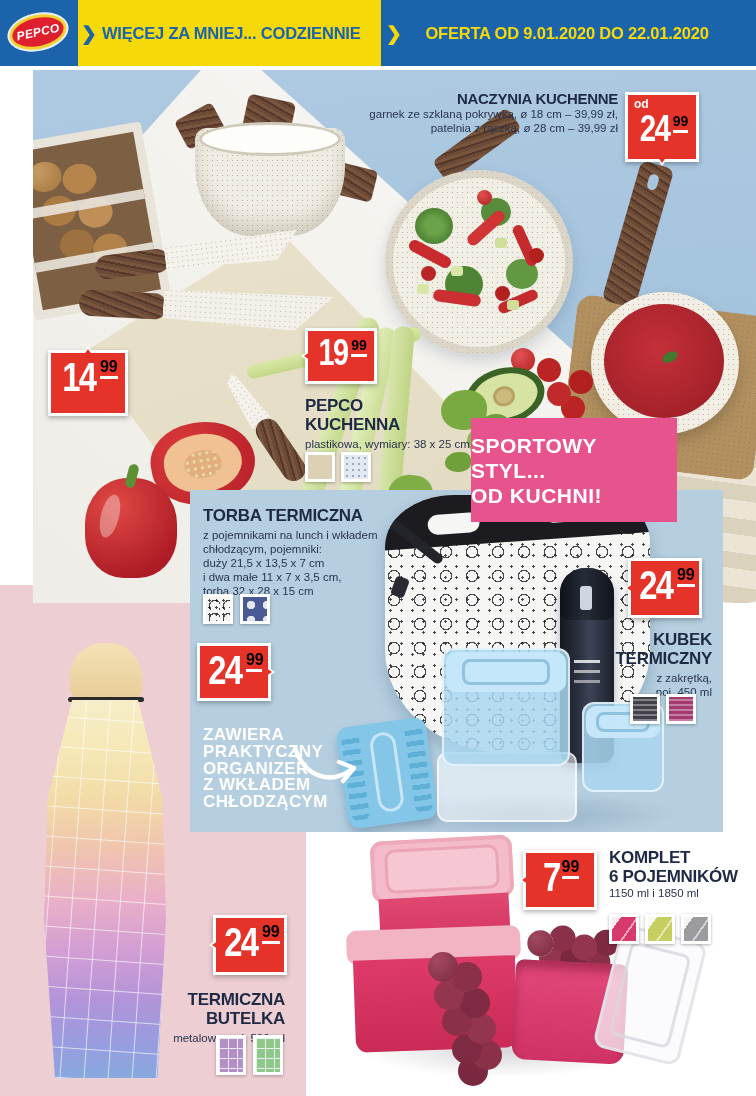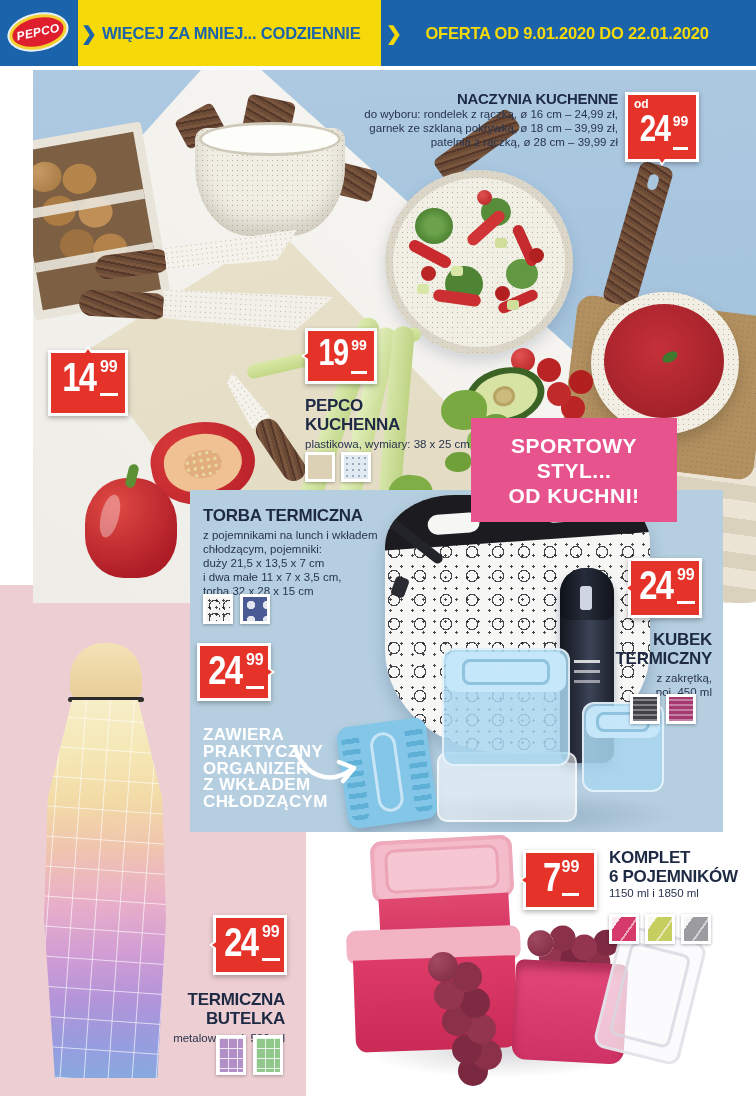--- a/index.html
+++ b/index.html
@@ -22,36 +22,36 @@
              color:#1b64ab; font-weight:bold; font-size:16.5px; letter-spacing:-.2px; }
   .offer { position:absolute; left:412px; top:0; width:310px; height:66px; display:flex; align-items:center; justify-content:center;
            color:#f6d908; font-weight:bold; font-size:16.5px; letter-spacing:-.2px; }
 
   
   .photo-top { position:absolute; left:33px; top:70px; width:723px; height:533px; overflow:hidden;
                background:linear-gradient(175deg,#aecae2 0%,#a4c3dd 55%,#9abad6 100%); z-index:2; }
   .panel-pink { position:absolute; left:0; top:585px; width:306px; height:511px; background:#edced3; overflow:hidden; z-index:1; }
   .panel-torba { position:absolute; left:190px; top:490px; width:533px; height:342px; background:#b5cfe0; overflow:hidden; z-index:3; }
   .promo { position:absolute; left:471px; top:418px; width:206px; height:104px; background:#e7548d; z-index:4;
-           display:flex; flex-direction:column; align-items:center; justify-content:center; }
+           display:flex; flex-direction:column; align-items:flex-start; justify-content:center; }
   .promo div { color:#fff; font-weight:bold; font-size:21px; line-height:25px; letter-spacing:.5px; }
 
   
   .h-name { font-weight:bold; color:#1e2a44; font-size:17px; line-height:19px; letter-spacing:-.3px; }
   .h-name-sm { font-weight:bold; color:#1e2a44; font-size:15px; line-height:17px; letter-spacing:-.3px; }
   .desc { color:#28344e; font-size:11.5px; line-height:14px; }
   .t-right { text-align:right; }
   .note { position:absolute; left:13px; top:237px; }
   .note div { color:#fff; font-weight:bold; font-size:17px; line-height:16.8px; letter-spacing:.4px; }
 
   
   .badge { position:absolute; background:#fff; padding:3px; box-shadow:0 2px 5px rgba(0,0,0,.3); z-index:6; }
   .badge-inner { position:relative; width:100%; height:100%; background:#e5332a; display:flex; align-items:flex-start; justify-content:center; padding-top:2px; }
   .price-int { color:#fff; font-weight:bold; font-size:41px; line-height:44px; display:inline-block; transform:scaleX(.8); letter-spacing:-2px; }
-  .price-cents { color:#ffffff; font-weight:bold; font-size:16px; line-height:18px; margin-top:3px; border-bottom:3px solid #fff; padding-bottom:17px; display:inline-block; }
+  .price-cents { color:#000000; font-weight:bold; font-size:16px; line-height:18px; margin-top:3px; border-bottom:3px solid #fff; padding-bottom:0; display:inline-block; }
   .price-prefix { position:absolute; left:6px; top:2px; color:#fff; font-weight:bold; font-size:12px; }
   .badge-od .badge-inner { padding-top:14px; }
   .badge::before, .badge::after { content:''; position:absolute; width:0; height:0; }
   .dir-left::before  { left:-14px; top:50%; transform:translateY(-50%); border:10px solid transparent; border-right:14px solid #fff; }
   .dir-left::after   { left:-8px;  top:50%; transform:translateY(-50%); border:7px solid transparent;  border-right:10px solid #e5332a; z-index:1; }
   .dir-right::before { right:-14px; top:50%; transform:translateY(-50%); border:10px solid transparent; border-left:14px solid #fff; }
   .dir-right::after  { right:-8px;  top:50%; transform:translateY(-50%); border:7px solid transparent;  border-left:10px solid #e5332a; z-index:1; }
   .dir-up::before    { top:-14px; left:50%; transform:translateX(-50%); border:10px solid transparent; border-bottom:14px solid #fff; }
   .dir-up::after     { top:-8px;  left:50%; transform:translateX(-50%); border:7px solid transparent;  border-bottom:10px solid #e5332a; z-index:1; }
   .dir-down::before  { bottom:-14px; left:50%; transform:translateX(-50%); border:10px solid transparent; border-top:14px solid #fff; }
@@ -169,21 +169,20 @@
       </div>
     </div>
     <div class="abs" style="left:52px;top:408px;width:92px;height:100px;border-radius:46% 46% 42% 42%;background:radial-gradient(circle at 32% 28%,#e04a44,#ae1c26 75%);">
       <div class="abs" style="left:42px;top:-14px;width:10px;height:24px;border-radius:5px;background:#5d8f35;transform:rotate(14deg);"></div>
       <div class="abs" style="left:16px;top:16px;width:18px;height:44px;border-radius:50%;background:rgba(255,255,255,.35);transform:rotate(14deg);"></div>
     </div>
     <div class="abs" style="left:168px;top:472px;width:96px;height:80px;border-radius:46% 46% 42% 42%;background:radial-gradient(circle at 35% 25%,#d43f3c,#a81a23 75%);"></div>
 
     <div class="abs t-right" style="right:138px;top:20px;width:320px;">
       <div class="h-name-sm">NACZYNIA KUCHENNE</div>
-      <div class="desc">do wyboru: rondelek z rączką, ø 16 cm – 24,99 zł,</div>
       <div class="desc">garnek ze szklaną pokrywką, ø 18 cm – 39,99 zł,</div>
       <div class="desc">patelnia z rączką, ø 28 cm – 39,99 zł</div>
     </div>
     <div class="badge badge-od dir-down" style="left:592px;top:22px;width:74px;height:70px;">
       <div class="badge-inner">
         <span class="price-prefix">od</span>
         <span class="price-int" style="font-size:37px;line-height:40px;">24</span>
         <span class="price-cents" style="font-size:14px;">99</span>
       </div>
     </div>

